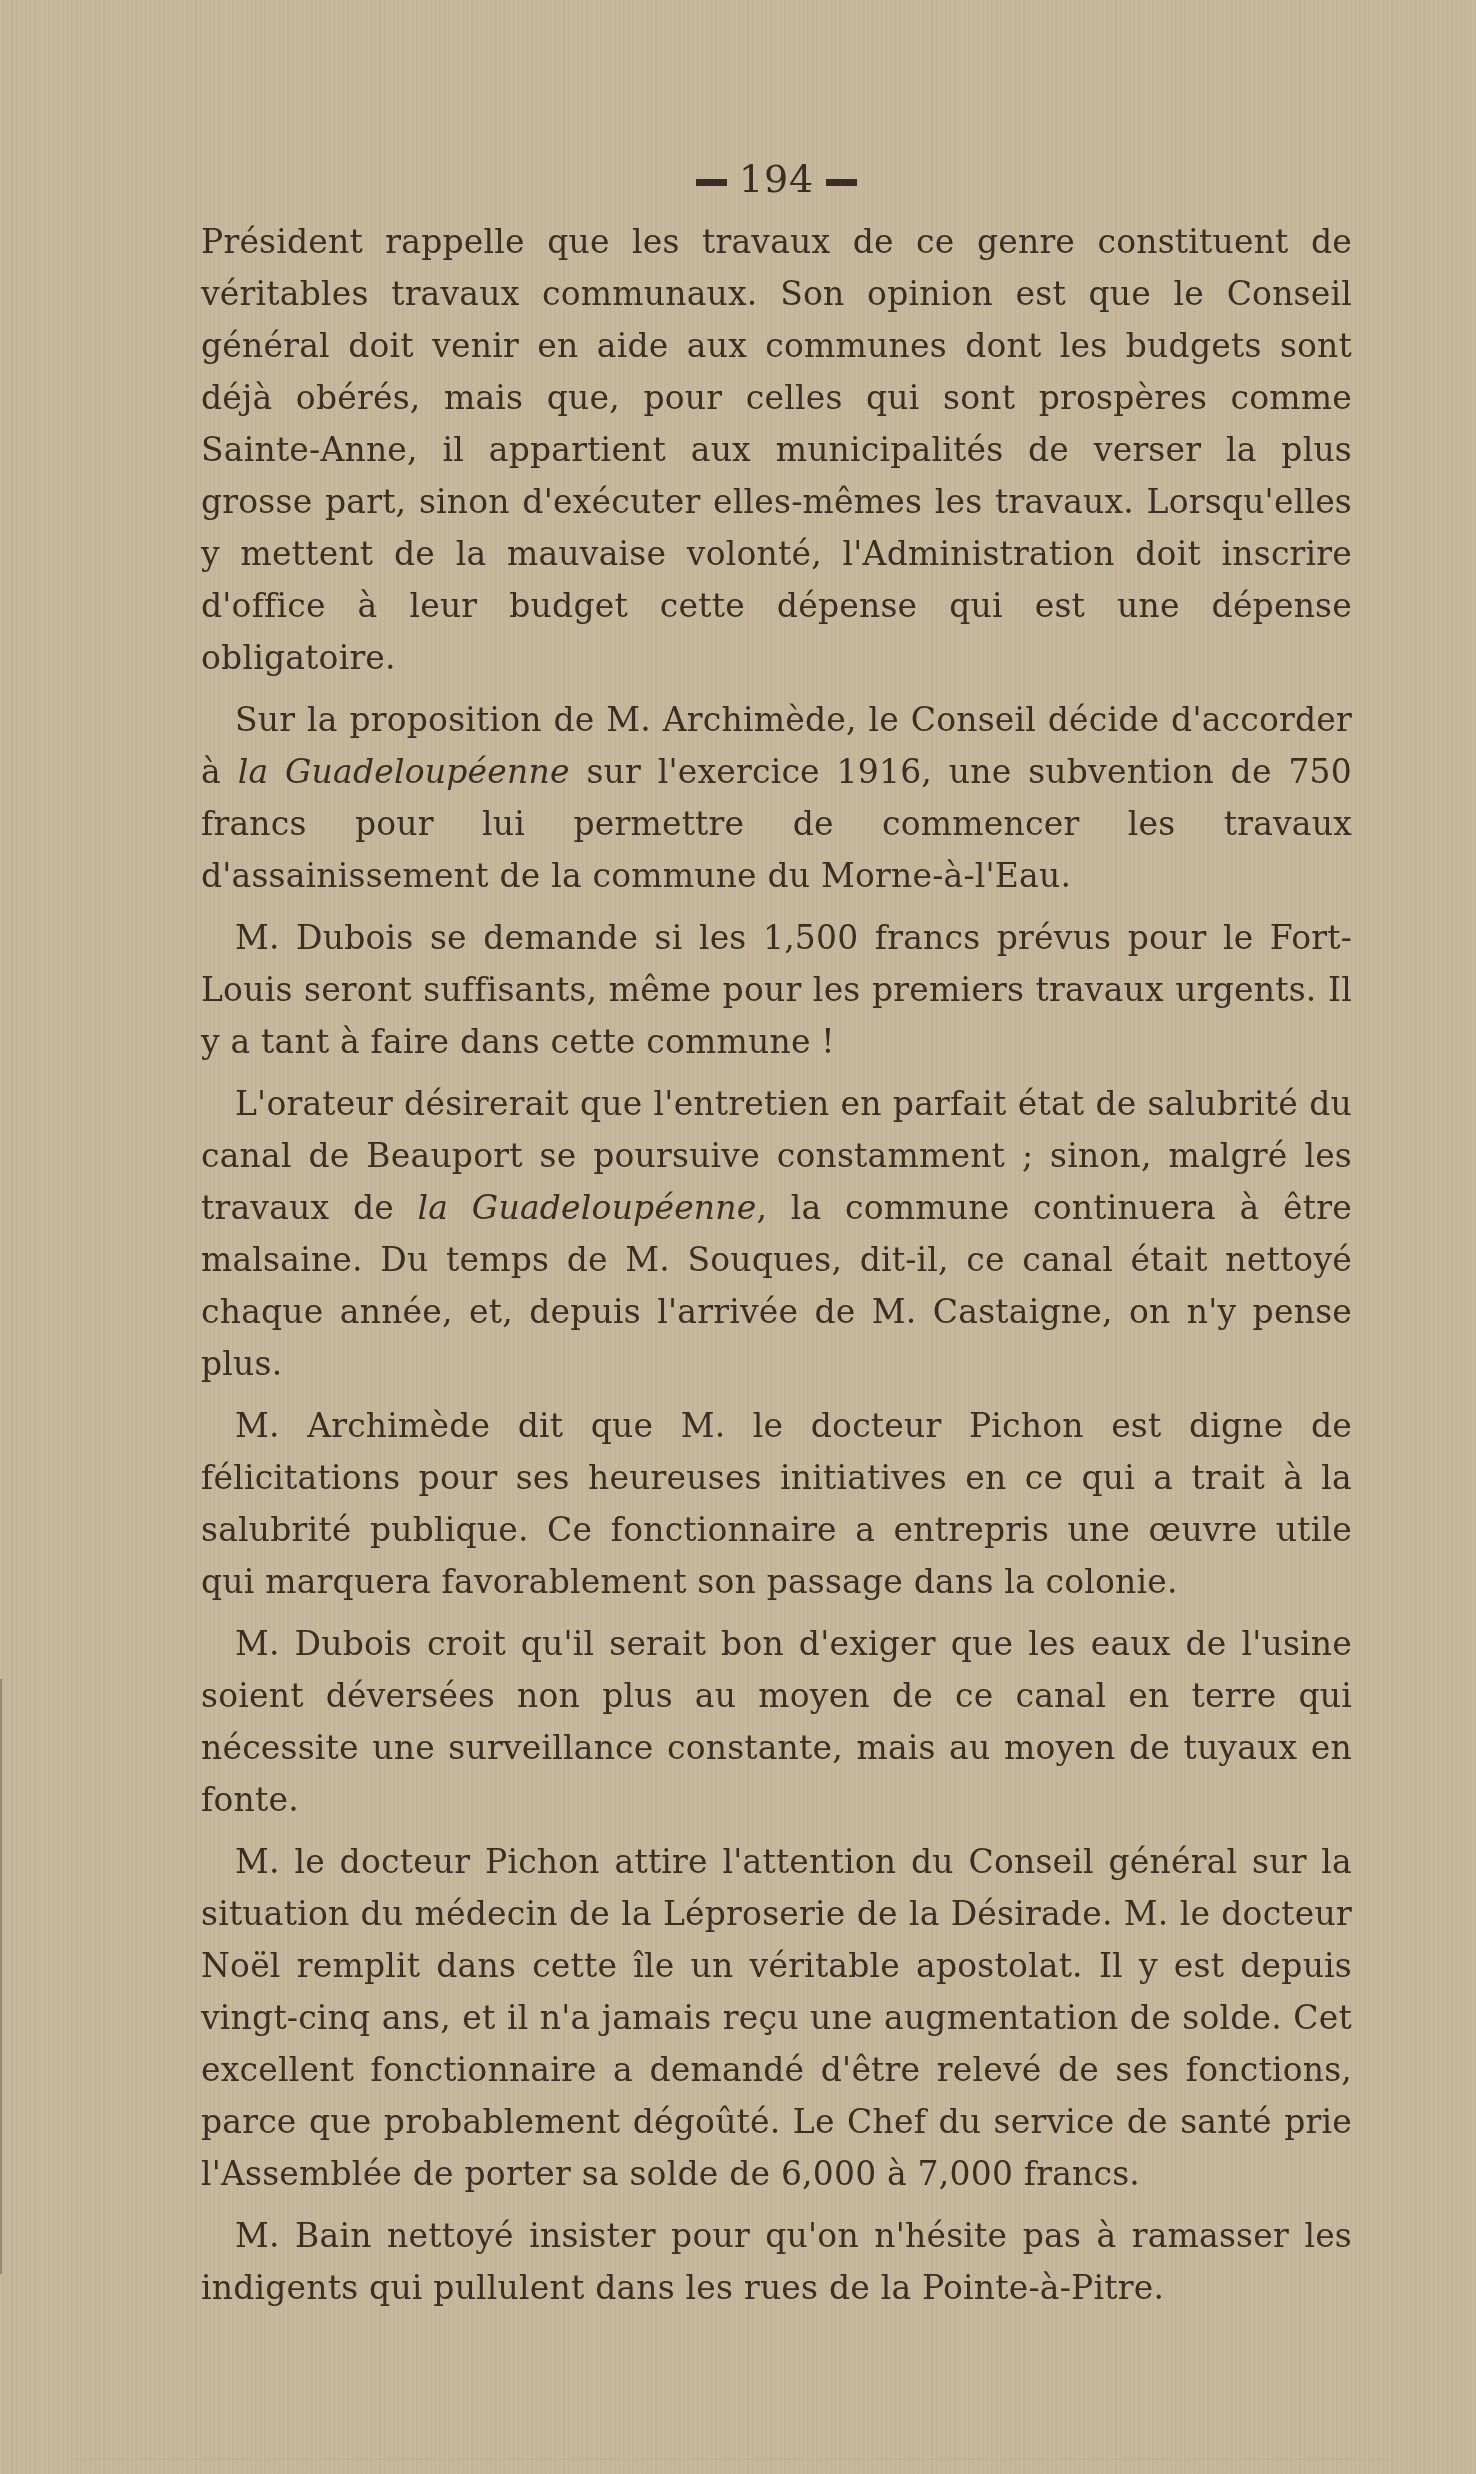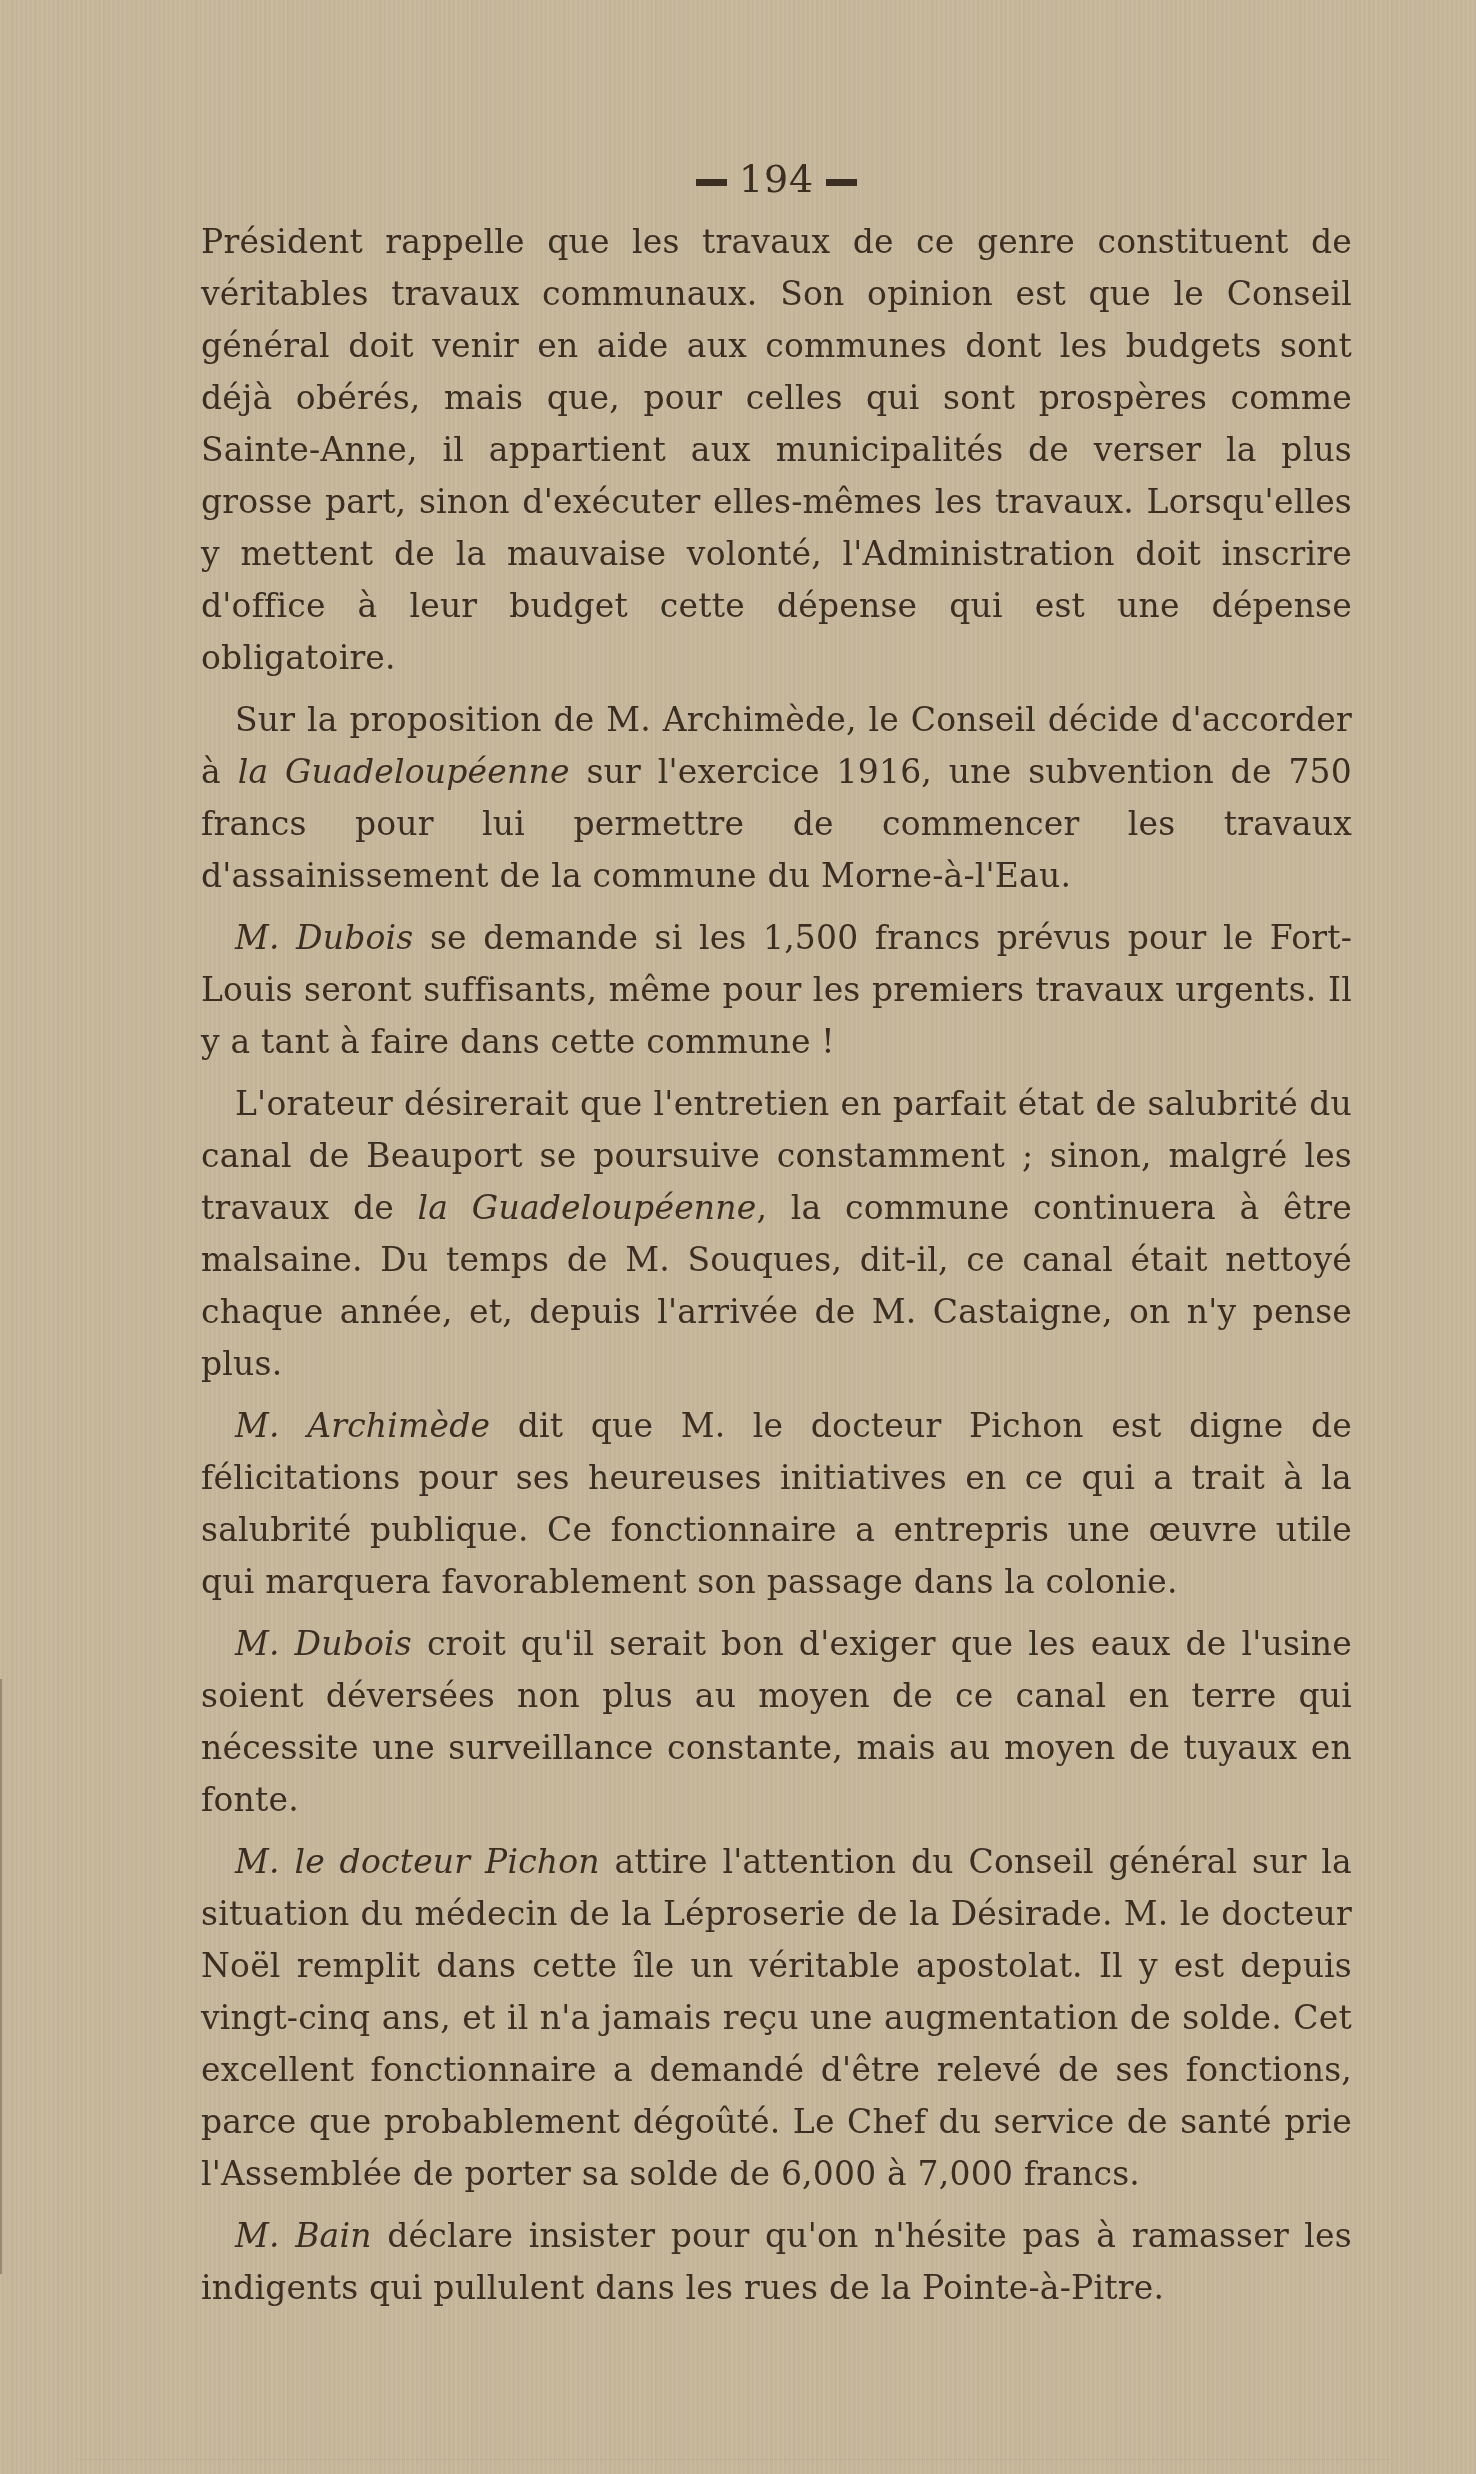--- a/index.html
+++ b/index.html
@@ -15,21 +15,21 @@
   .folio {
     text-align: center; font-size: 38px; line-height: 53px; margin-bottom: 5px;
     letter-spacing: 0.8px; color: #3a2d22;
   }
   .folio .dash { display: inline-block; width: 30.5px; height: 6.9px; background: #3a2d22; vertical-align: middle; margin: 0 12.2px; }
   .para {
     font-size: 33px; line-height: 52px; text-align: justify; margin: 10px;
     text-indent: 0; letter-spacing: 0.2px;
   }
   .para.indent { text-indent: 34px; }
-  .para .speaker { font-style: italic; }
+  .para .speaker { }
   .para .title { font-style: italic; }
   .margin-line { position: absolute; left: 0; top: 1679px; width: 1.5px; height: 595px; background: rgba(60,45,35,0.35); }
   .foot-mark { position: absolute; bottom: 15.3px; left: 76px; width: 1313px; height: 30.5px; opacity: 0.35;
     border-bottom: 1.5px dotted rgba(60,45,35,0.3); }
 </style>
 </head>
 <body>
 
 <div class="page">
   <div class="folio">
@@ -46,19 +46,19 @@
     <p class="para indent"><span>L'orateur désirerait que l'entretien en parfait état de salubrité du canal de Beauport se poursuive constamment ; sinon, malgré les travaux de </span><span class="title">la Guadeloupéenne</span><span>, la commune continuera à être malsaine. Du temps de M. Souques, dit-il, ce canal était nettoyé chaque année, et, depuis l'arrivée de M. Castaigne, on n'y pense plus.</span></p>
 
 
     <p class="para indent"><span class="speaker">M. Archimède</span><span> dit que M. le docteur Pichon est digne de félicitations pour ses heureuses initiatives en ce qui a trait à la salubrité publique. Ce fonctionnaire a entrepris une œuvre utile qui marquera favorablement son passage dans la colonie.</span></p>
 
     <p class="para indent"><span class="speaker">M. Dubois</span><span> croit qu'il serait bon d'exiger que les eaux de l'usine soient déversées non plus au moyen de ce canal en terre qui nécessite une surveillance constante, mais au moyen de tuyaux en fonte.</span></p>
 
     <p class="para indent"><span class="speaker">M. le docteur Pichon</span><span> attire l'attention du Conseil général sur la situation du médecin de la Léproserie de la Désirade. M. le docteur Noël remplit dans cette île un véritable apostolat. Il y est depuis vingt-cinq ans, et il n'a jamais reçu une augmentation de solde. Cet excellent fonctionnaire a demandé d'être relevé de ses fonctions, parce que probablement dégoûté. Le Chef du service de santé prie l'Assemblée de porter sa solde de 6,000 à 7,000 francs.</span></p>
 
 
-    <p class="para indent"><span class="speaker">M. Bain</span><span> déclare insister pour qu'on n'hésite pas à ramasser les indigents qui pullulent dans les rues de la Pointe-à-Pitre.</span></p>
+    <p class="para indent"><span class="speaker">M. Bain</span><span> nettoyé insister pour qu'on n'hésite pas à ramasser les indigents qui pullulent dans les rues de la Pointe-à-Pitre.</span></p>
   </div>
 </div>
 
 <div class="margin-line"></div>
 <div class="foot-mark"></div>
 
 
 </body></html>

